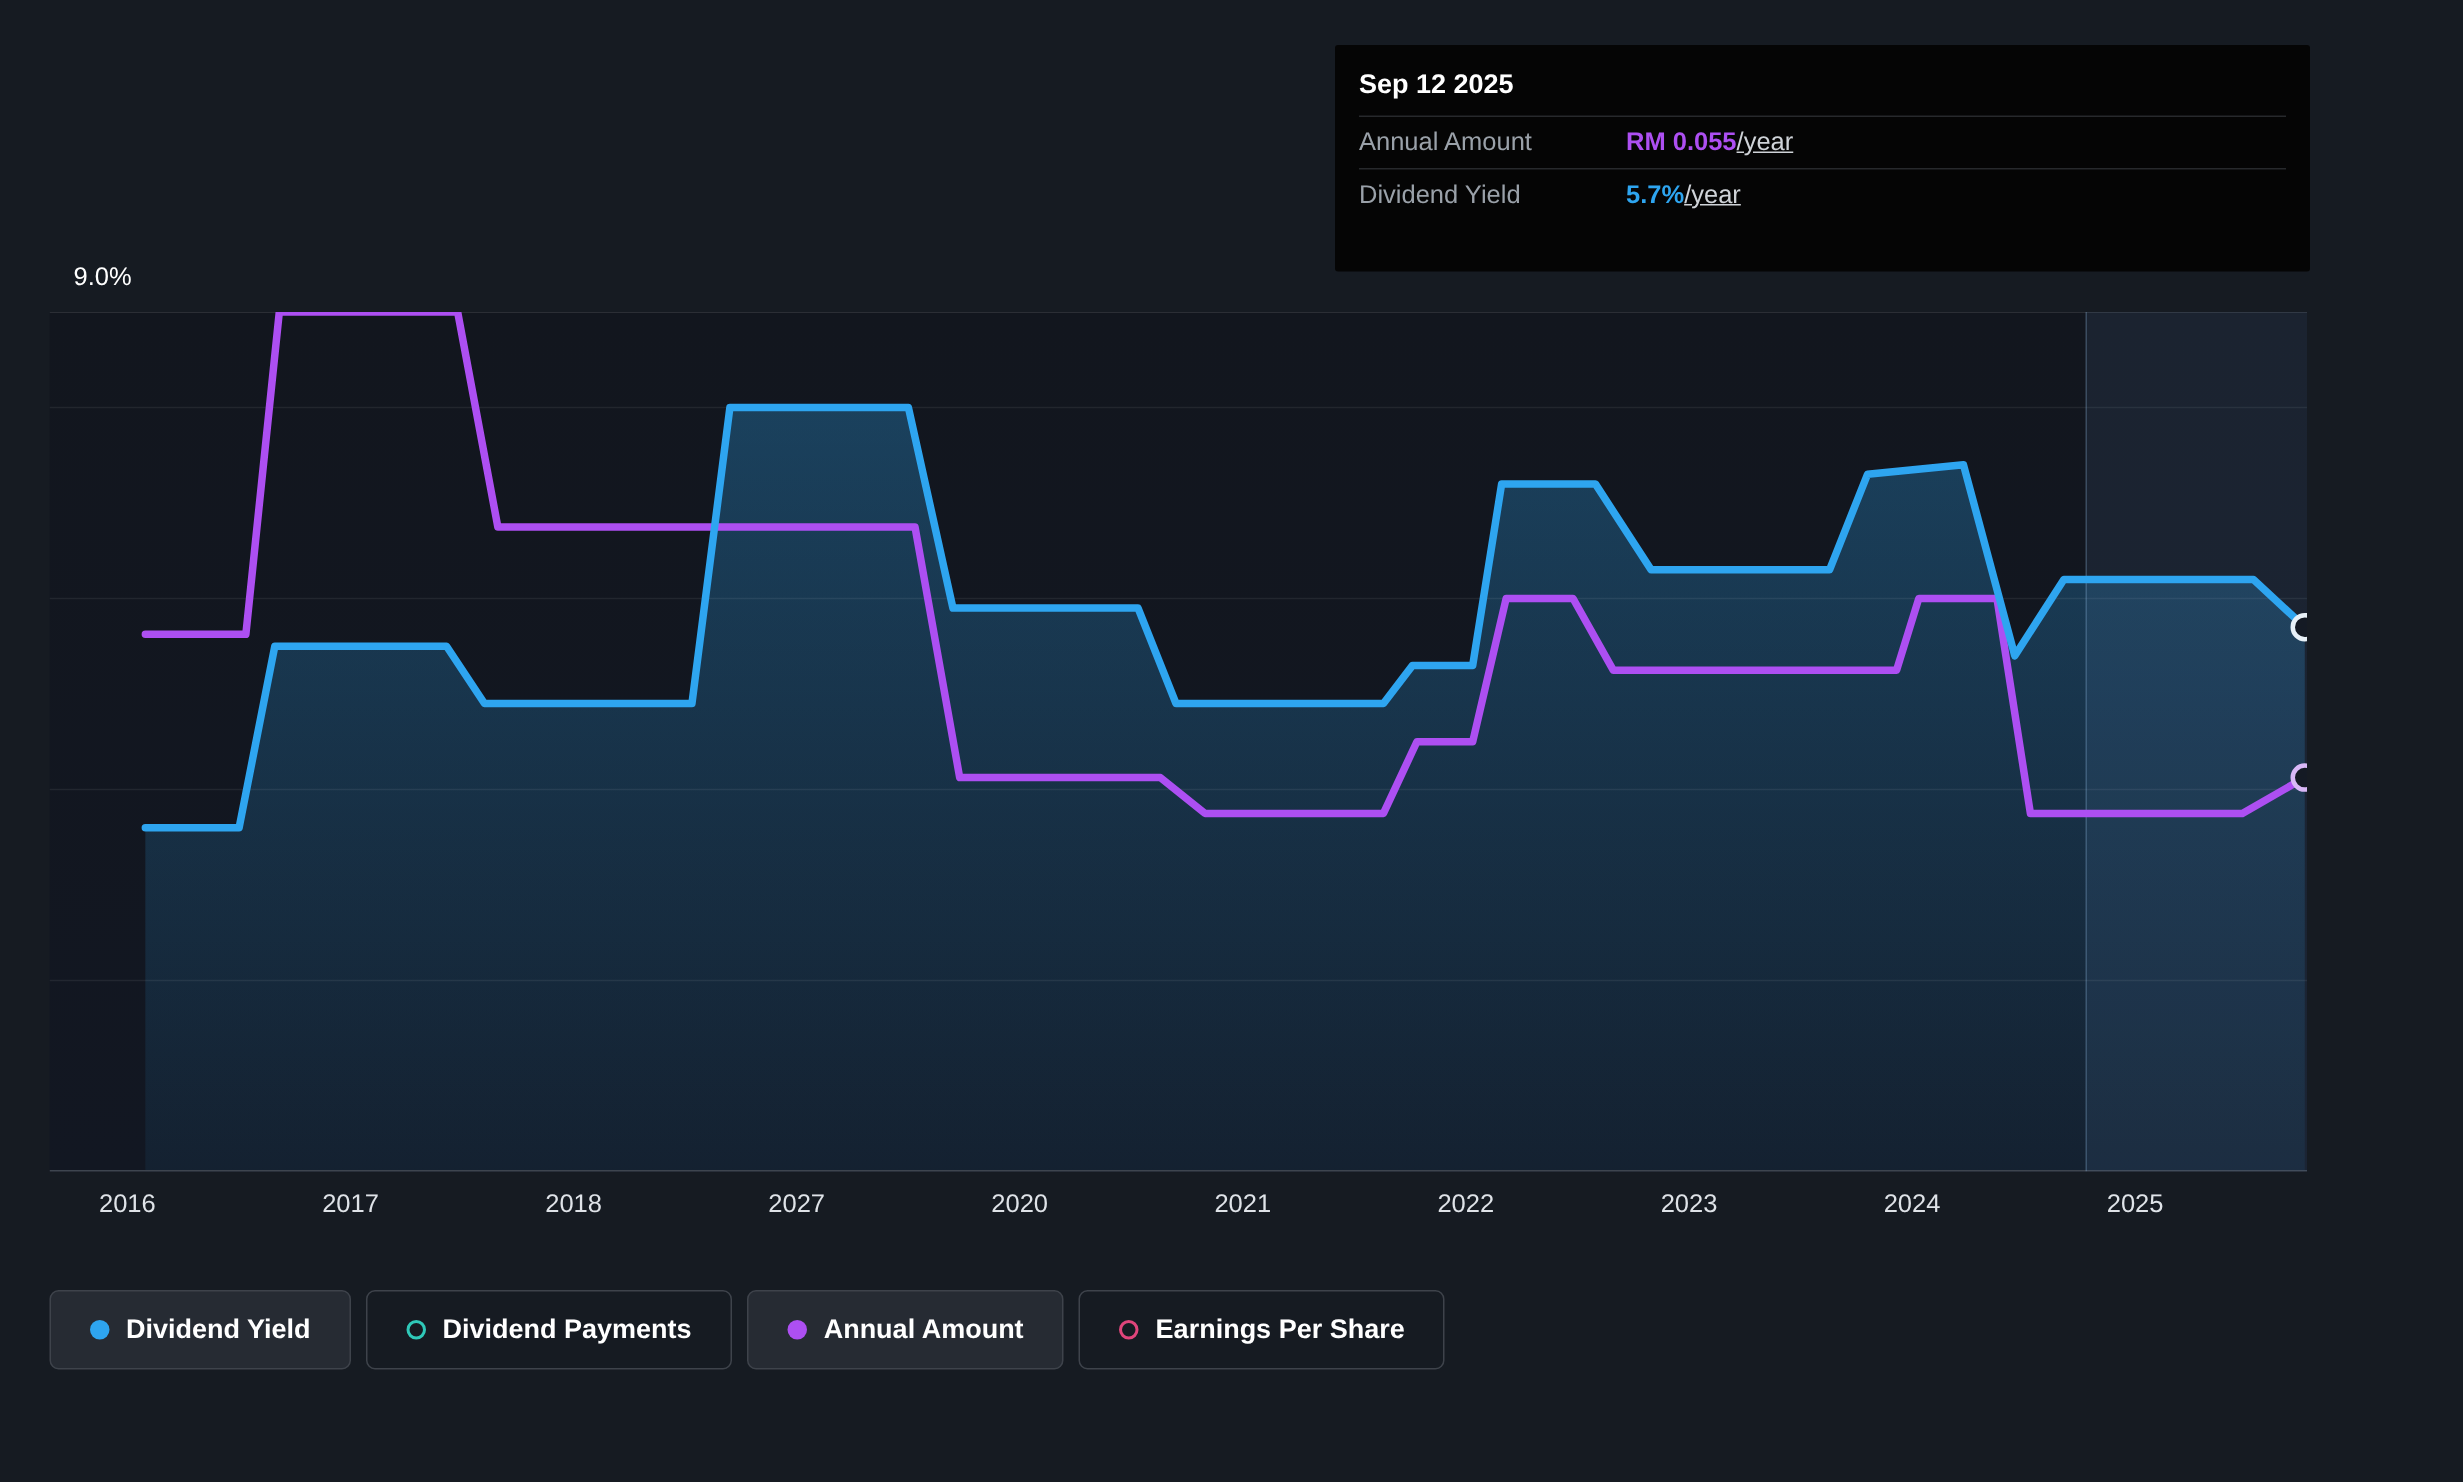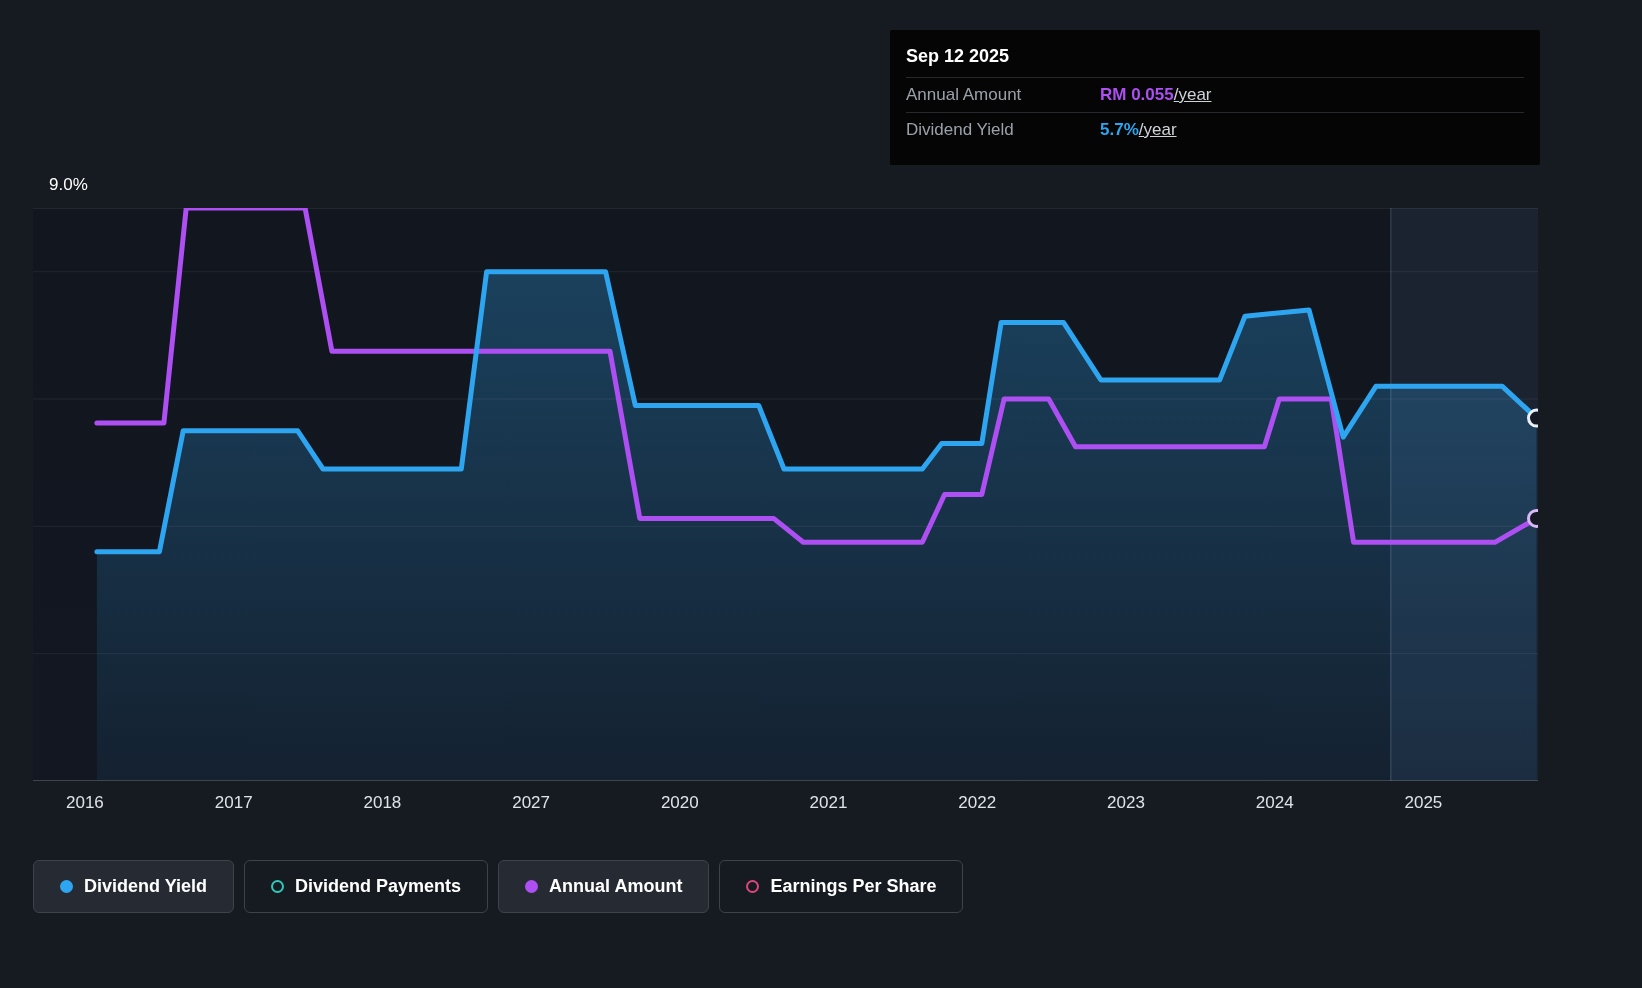--- a/index.html
+++ b/index.html
@@ -9,37 +9,37 @@
     background: #161b22;
     overflow: hidden;
     font-family: "Liberation Sans", sans-serif;
     color: #fff;
   }
 
   
   .tooltip {
     position: absolute;
     left: 890px; top: 30px;
-    width: 650px; height: 135px;
+    width: 650px; height: 151px;
     background: #050505;
     border-radius: 2px;
     padding: 10px 16px 0 16px;
   }
   .tt-title {
     font-size: 18px; font-weight: bold; color: #ffffff;
     padding: 6px 0 10px 0;
   }
   .tt-row {
     border-top: 1px solid #27292c;
     padding: 7px 0;
     font-size: 17px;
     display: flex; align-items: center;
   }
   .tt-label { color: #9aa1a9; width: 178px; }
-  .tt-value { font-weight: bold; margin-left: 16px; }
+  .tt-value { font-weight: bold; }
   .tt-suffix { color: #cfd3d8; text-decoration: underline; }
 
   
   .plot {
     position: absolute;
     left: 33px; top: 208px;
     width: 1505px; height: 573px;
     background: linear-gradient(180deg, #12161e 0%, #121722 100%);
   }
   .plot svg { display: block; }

